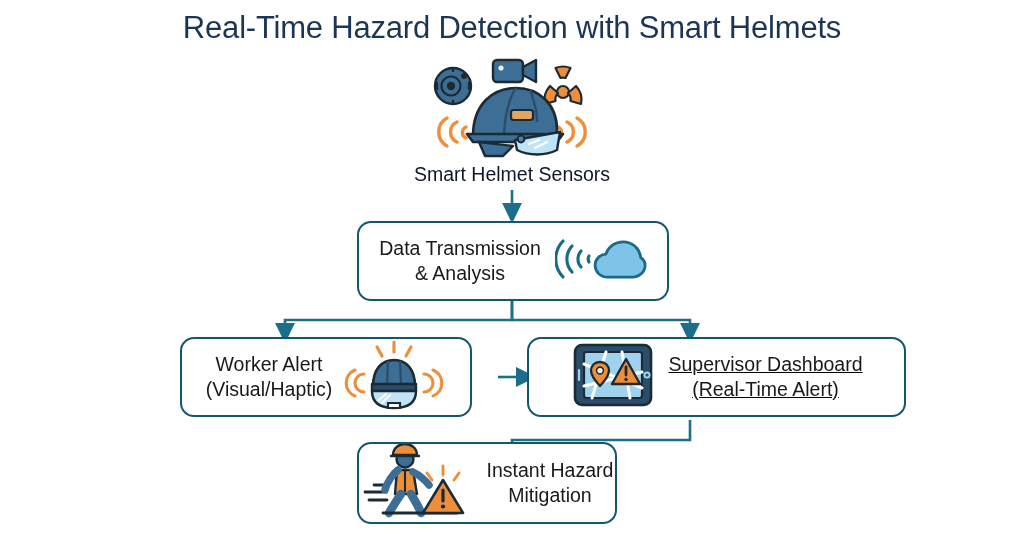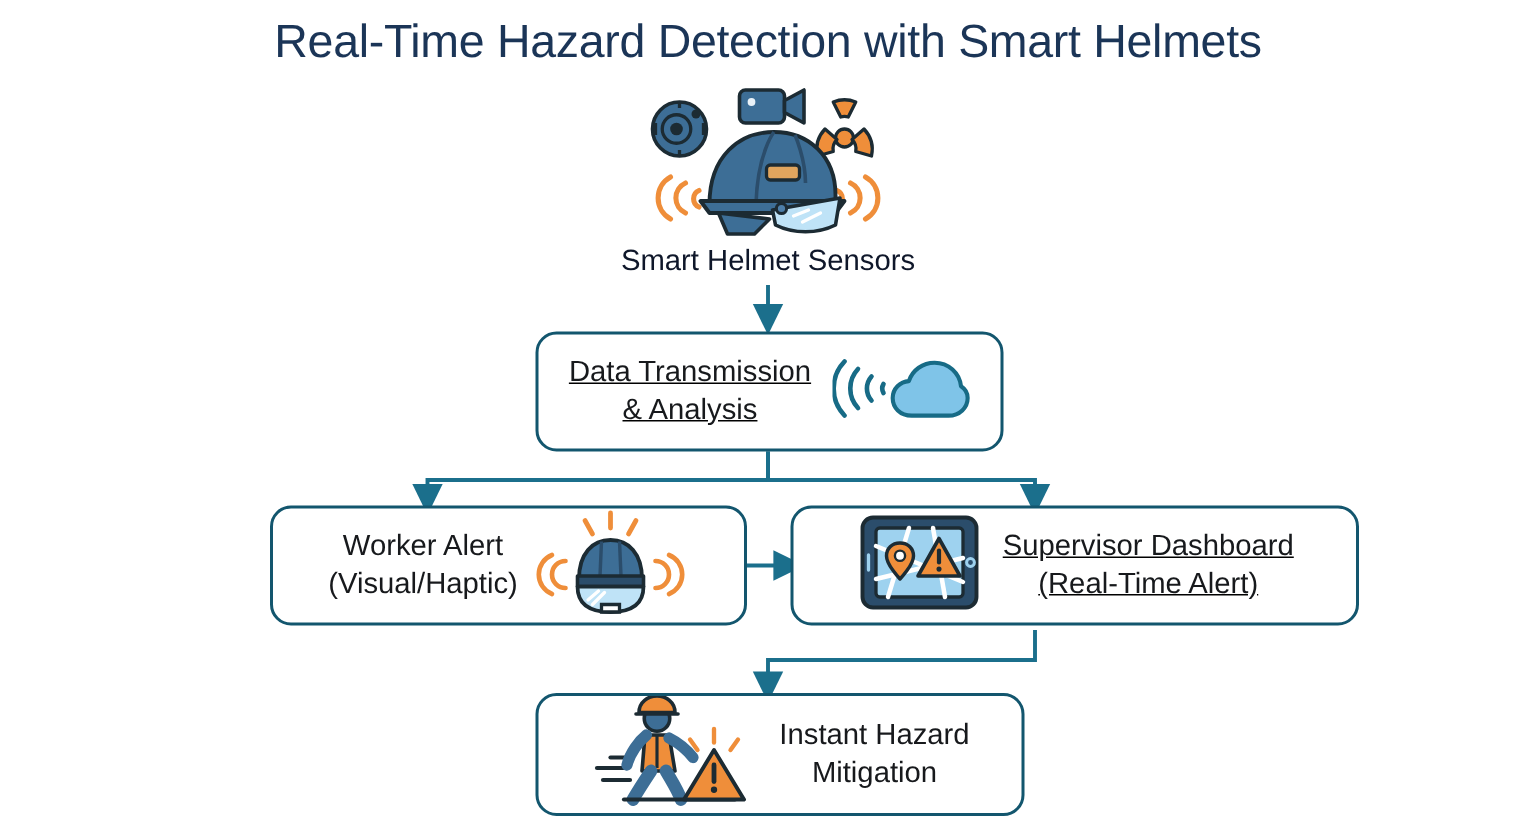--- a/index.html
+++ b/index.html
@@ -129,21 +129,21 @@
 
       <path d="M512 301 L512 320 L285 320 L285 333" marker-end="url(#ah)"></path>
       <path d="M512 301 L512 320 L690 320 L690 333" marker-end="url(#ah)"></path>
 
       <line x1="498" y1="377" x2="526" y2="377" marker-end="url(#ah)"></line>
 
       <path d="M690 420 L690 440 L512 440 L512 458" marker-end="url(#ah)"></path>
     </g>
   </svg>
 
-  <div class="box" style="left:357px;top:221px;width:312px;height:80px;text-decoration:underline;">
+  <div class="box" style="left:357px;top:221px;width:312px;height:80px;">
     <div class="row" style="gap:14px;">
       <div class="box-label">Data Transmission
 &amp; Analysis</div>
       <div class="icon-wrap">
         <svg width="92" height="52" viewBox="0 0 92 52" xmlns="http://www.w3.org/2000/svg">
           <g fill="none" stroke="#176b86" stroke-width="3.1" stroke-linecap="round">
             <path d="M8 8 A26 26 0 0 0 8 44"></path>
             <path d="M17 13 A19 19 0 0 0 17 39"></path>
             <path d="M26 18 A12 12 0 0 0 26 34"></path>
             <path d="M34 23 A6 6 0 0 0 34 29"></path>
@@ -151,21 +151,21 @@
           <g>
             <path d="M54 44 C46 44 41 38.5 41 32 C41 25.8 46 20.8 52 20.5
                      C54.5 13 61.5 8 69.5 8 C79 8 86.5 15 87.5 24
                      C90.6 26 92 29 92 32 C92 38.5 86.6 44 79 44 Z" transform="translate(-3,0) scale(0.98) translate(3,1)" fill="#7fc4e8" stroke="#176b86" stroke-width="2.8" stroke-linejoin="round"></path>
           </g>
         </svg>
       </div>
     </div>
   </div>
 
-  <div class="box" style="left:180px;top:337px;width:318px;height:80px;">
+  <div class="box" style="left:180px;top:337px;width:292px;height:80px;">
     <div class="row" style="gap:10px;">
       <div class="box-label">Worker Alert
 (Visual/Haptic)</div>
       <div class="icon-wrap">
         <svg width="104" height="70" viewBox="0 0 104 70" xmlns="http://www.w3.org/2000/svg">
           <g stroke="#ef8e3a" stroke-width="3.2" stroke-linecap="round">
             <path d="M52 2 L52 12"></path>
             <path d="M35 7 L40 16"></path>
             <path d="M69 7 L64 16"></path>
           </g>
@@ -213,21 +213,21 @@
           </g>
           <path d="M9 28 L9 38" stroke="#9ed2ef" stroke-width="2.2" stroke-linecap="round"></path>
           <circle cx="77" cy="33" r="2.6" fill="none" stroke="#9ed2ef" stroke-width="2"></circle>
         </svg>
       </div>
       <div class="box-label">Supervisor Dashboard
 (Real-Time Alert)</div>
     </div>
   </div>
 
-  <div class="box" style="left:357px;top:462px;width:326px;height:82px;">
+  <div class="box" style="left:357px;top:442px;width:260px;height:82px;">
     <div class="row" style="gap:14px;">
       <div class="icon-wrap">
         <svg width="112" height="74" viewBox="0 0 112 74" xmlns="http://www.w3.org/2000/svg">
 
           <g stroke="#1c2b33" stroke-width="2.8" stroke-linecap="round">
             <path d="M4 48 L22 48"></path>
             <path d="M8 56 L26 56"></path>
             <path d="M13 41 L24 41"></path>
           </g>
 

